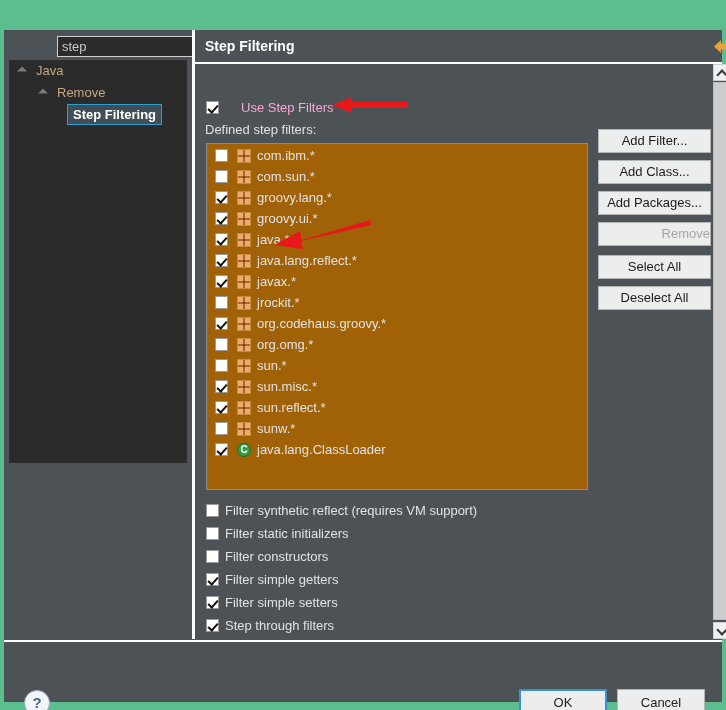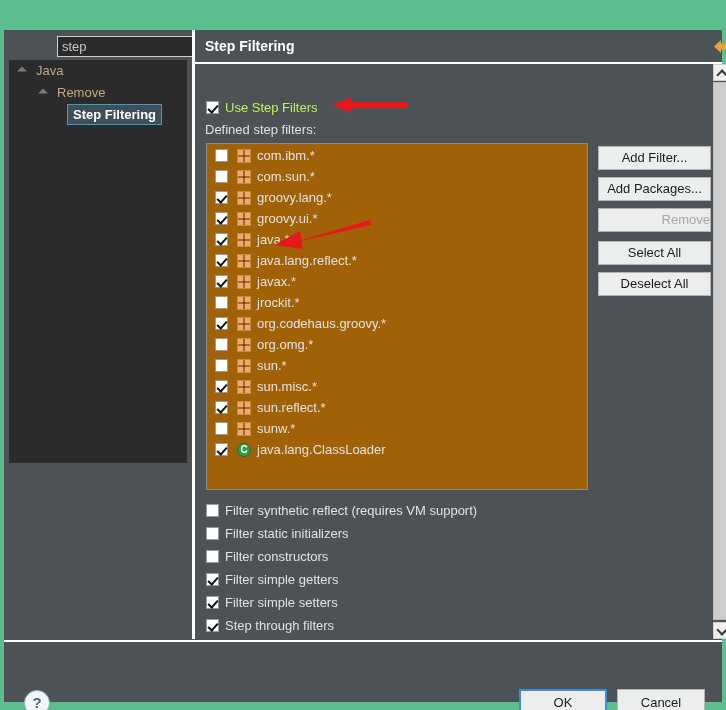--- a/index.html
+++ b/index.html
@@ -284,23 +284,23 @@
     border-width: 0 2px 2px 0;
     transform: rotate(42deg);
   }
 
   .use-step {
     position: absolute;
     left: 11px; top: 35px;
     white-space: nowrap;
   }
   .use-step .lbl {
-    margin-left: 6px;
-    font-size: 13px;
-    color: #bef264;
+    margin-left: 22px;
+    font-size: 13px;
+    color: #f9a8d4;
     vertical-align: middle;
   }
   .defined-label {
     position: absolute;
     left: 10px; top: 58px;
     font-size: 13px;
     color: #e0e0e0;
   }
 
   
@@ -364,21 +364,21 @@
   }
   .filter-label {
     font-size: 13px;
     color: #e2e2e2;
     vertical-align: middle;
   }
 
   
   .side-buttons {
     position: absolute;
-    left: 403px; top: 82px;
+    left: 403px; top: 65px;
     width: 113px;
   }
   .btn {
     display: block;
     width: 113px; height: 24px;
     background: #eceded;
     border: 1px solid #b4b4b4;
     box-sizing: border-box;
     font-family: "Liberation Sans", sans-serif;
     font-size: 13px;
@@ -573,20 +573,21 @@
           <div class="filter-row"><span class="cb"></span><span class="pkg-icon"></span><span class="filter-label">org.omg.*</span></div>
           <div class="filter-row"><span class="cb"></span><span class="pkg-icon"></span><span class="filter-label">sun.*</span></div>
           <div class="filter-row"><span class="cb checked"></span><span class="pkg-icon"></span><span class="filter-label">sun.misc.*</span></div>
           <div class="filter-row"><span class="cb checked"></span><span class="pkg-icon"></span><span class="filter-label">sun.reflect.*</span></div>
           <div class="filter-row"><span class="cb"></span><span class="pkg-icon"></span><span class="filter-label">sunw.*</span></div>
           <div class="filter-row"><span class="cb checked"></span><span class="class-icon"></span><span class="filter-label">java.lang.ClassLoader</span></div>
         </div>
 
         <div class="side-buttons">
           <button class="btn">Add Filter...</button>
+          <button class="btn">Add Class...</button>
           <button class="btn">Add Packages...</button>
           <button class="btn disabled">Remove</button>
           <button class="btn spacer-top">Select All</button>
           <button class="btn">Deselect All</button>
         </div>
 
         <div class="options">
           <div class="opt-row"><span class="cb"></span><span class="lbl">Filter synthetic reflect (requires VM support)</span></div>
           <div class="opt-row"><span class="cb"></span><span class="lbl">Filter static initializers</span></div>
           <div class="opt-row"><span class="cb"></span><span class="lbl">Filter constructors</span></div>

